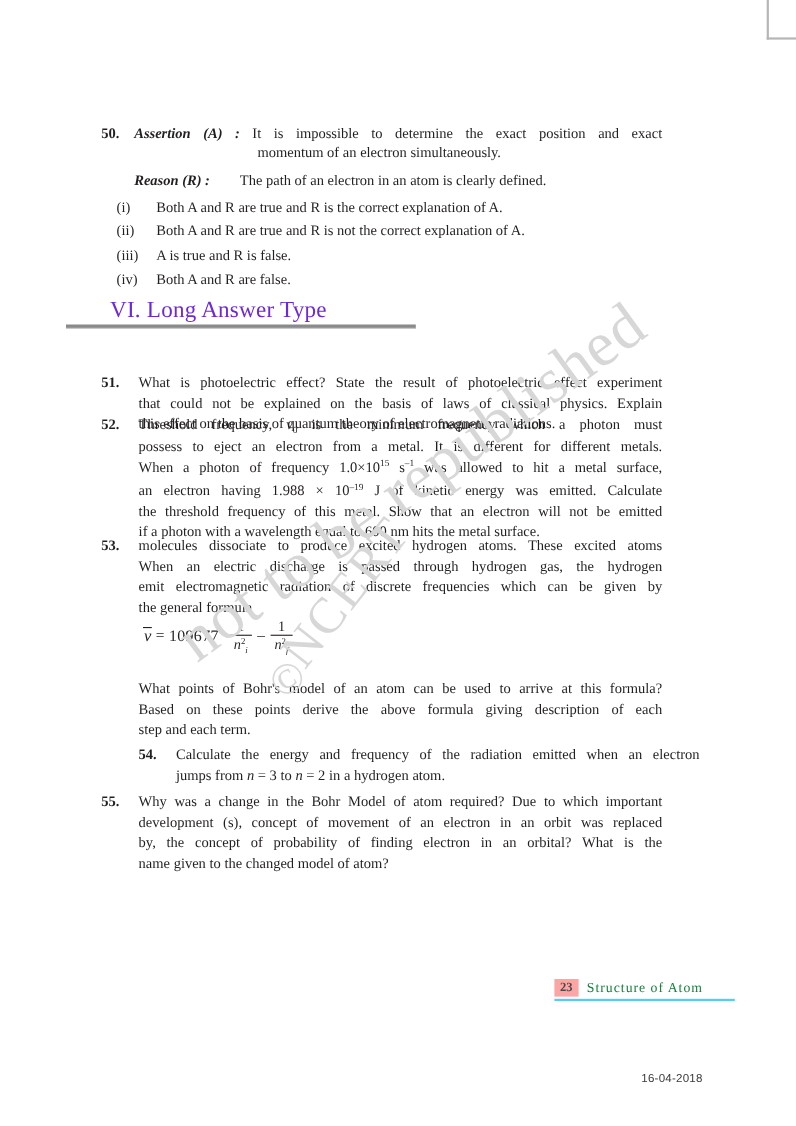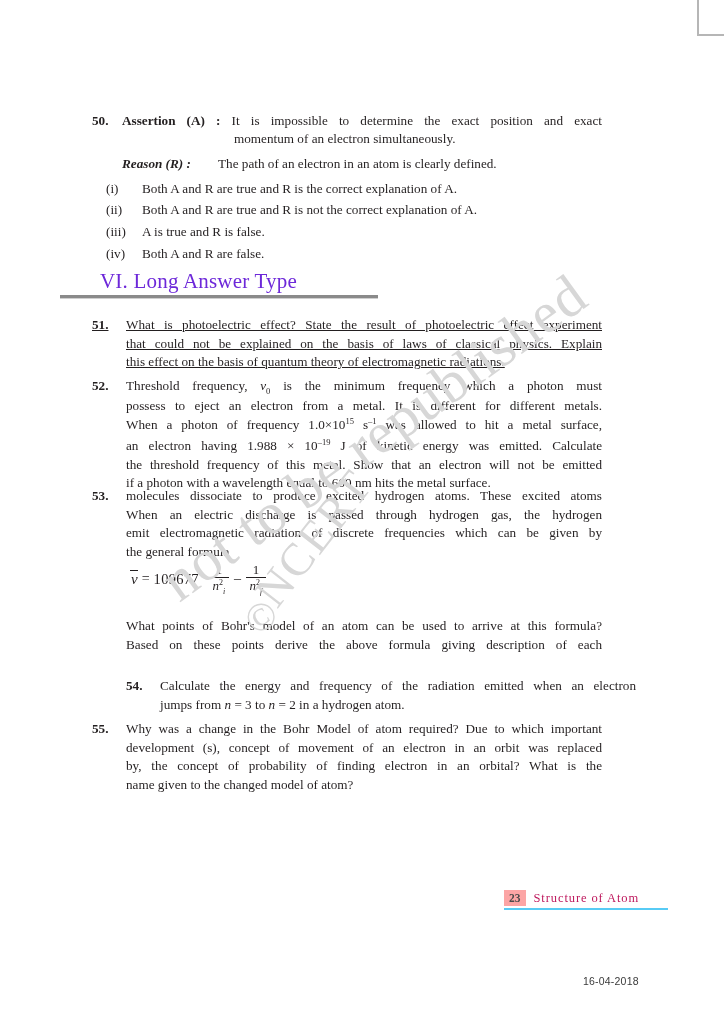--- a/index.html
+++ b/index.html
@@ -103,20 +103,21 @@
     width: 30px;
     flex: 0 0 30px;
     font-size: 13.2px;
   }
   .q-body {
     flex: 1 1 auto;
     text-align: justify;
   }
   .lead {
     font-weight: bold;
+    font-style: italic;
   }
 
   .assert-line {
     text-align: justify;
     text-align-last: justify;
   }
   .assert-cont {
     margin-left: 112px;
   }
 
@@ -264,21 +265,21 @@
   .page-num-box {
     background: #fca5a5;
     color: #4a4a4a;
     font-weight: bold;
     font-size: 11.5px;
     padding: 1px 5px 1px 5px;
     line-height: 1.25;
     margin-left: 100px;
   }
   .footer-label {
-    color: #be185d;
+    color: #15803d;
     font-size: 12.5px;
     letter-spacing: 0.9px;
     margin-left: 8px;
     padding-bottom: 0px;
   }
   .footer-rule {
     margin-top: 2px;
     margin-left: 100px;
     width: 164px;
     height: 2px;
@@ -344,21 +345,21 @@
         <div class="opt-txt">Both A and R are false.</div>
       </div>
     </div>
   </div>
 
   <div class="section-head">
     <div class="section-title">VI. Long Answer Type</div>
     <div class="section-rule"></div>
   </div>
 
-  <div class="la" style="top:316px;text-decoration:underline;">
+  <div class="la" style="top:339px;">
     <div class="q-row">
       <div class="q-num">51.</div>
       <div class="q-body">
         <div class="just-all">What is photoelectric effect? State the result of photoelectric effect experiment</div>
         <div class="just-all">that could not be explained on the basis of laws of classical physics. Explain</div>
         <div>this effect on the basis of quantum theory of electromagnetic radiations.</div>
       </div>
     </div>
   </div>
 
@@ -402,20 +403,21 @@
       <span class="num">1</span>
       <span class="bar"></span>
       <span class="den"><span>n</span><sup class="sup">2</sup><sub class="sub">f</sub></span>
     </span>
   </div>
 
   <div class="la" style="top:617px; left:126px; width:476px;">
     <div class="q-body" style="font-size:13.2px; line-height:1.42;">
       <div class="just-all">What points of Bohr's model of an atom can be used to arrive at this formula?</div>
       <div class="just-all">Based on these points derive the above formula giving description of each</div>
+      <div>step and each term.</div>
     </div>
   </div>
 
   <div class="la" style="top:677px;margin-left:34px;">
     <div class="q-row">
       <div class="q-num">54.</div>
       <div class="q-body">
         <div class="just-all">Calculate the energy and frequency of the radiation emitted when an electron</div>
         <div><span>jumps from </span><span class="ital">n</span><span> = 3 to </span><span class="ital">n</span><span> = 2 in a hydrogen atom.</span></div>
       </div>

